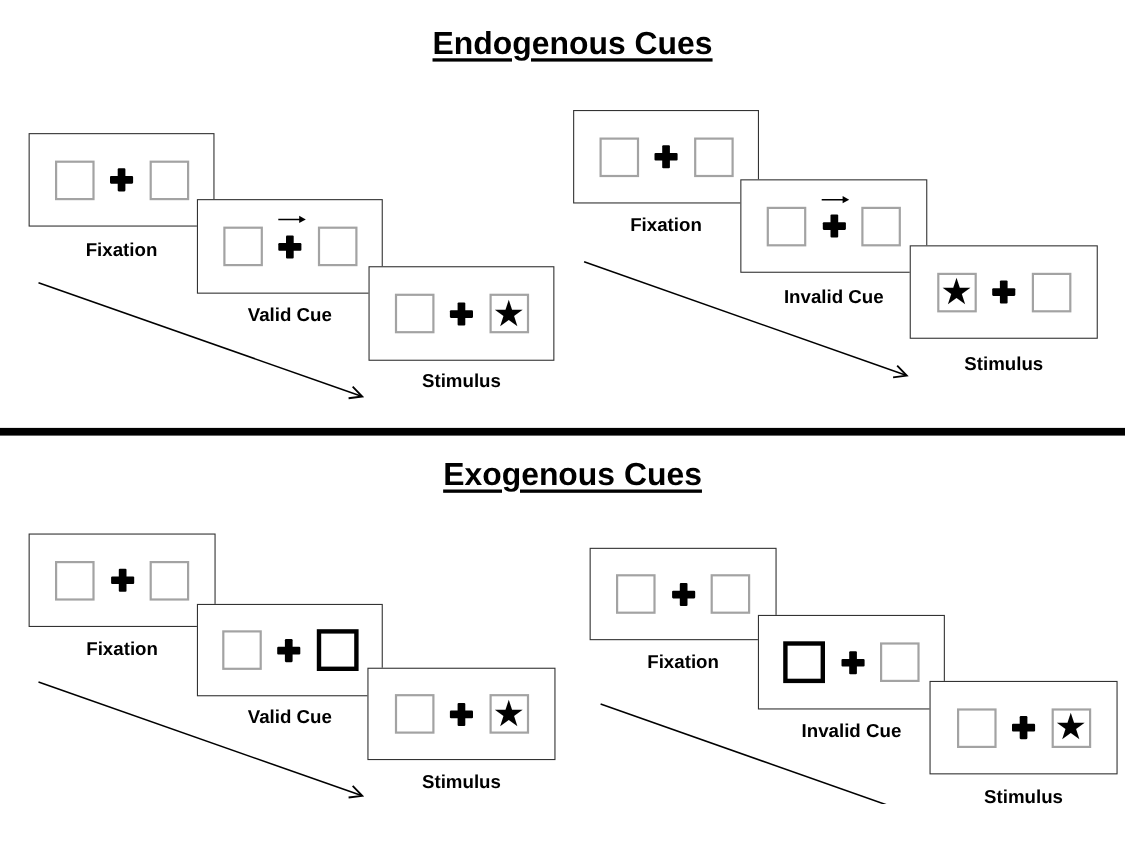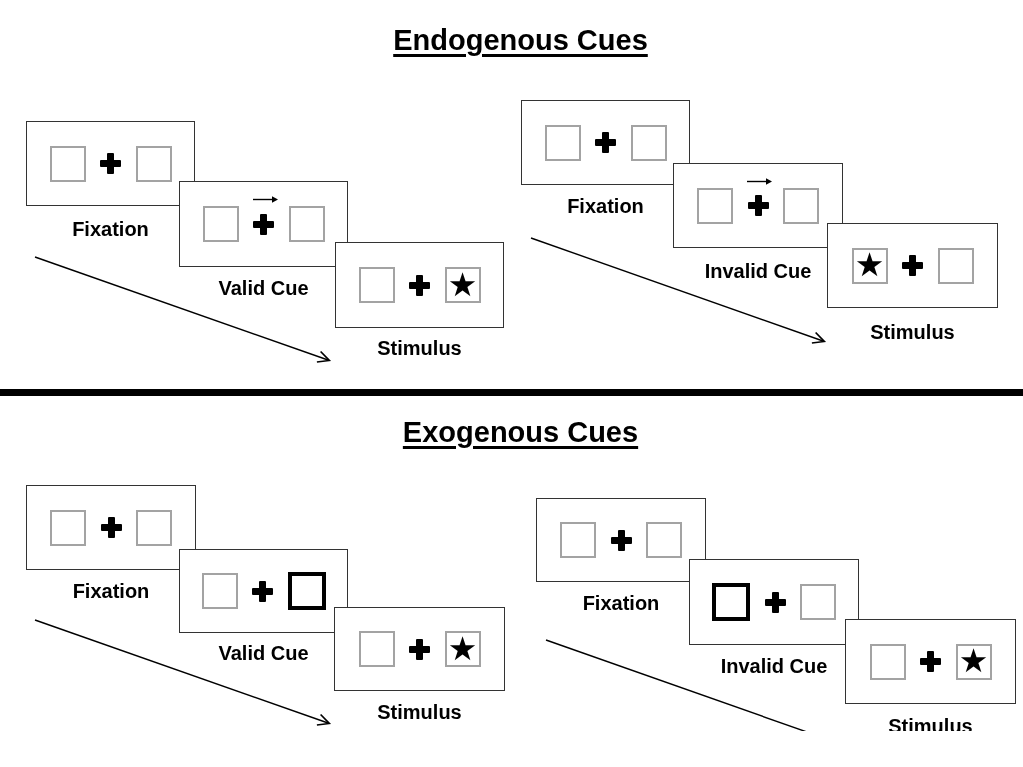--- a/index.html
+++ b/index.html
@@ -25,21 +25,21 @@
   .mid{position:relative;width:24px;height:24px;display:flex;align-items:center;justify-content:center;flex:0 0 auto;}
   .plus{position:relative;width:21px;height:21px;}
   .plus::before{content:"";position:absolute;left:7px;top:0;width:7px;height:21px;background:#000;border-radius:1px;}
   .plus::after{content:"";position:absolute;top:7px;left:0;width:21px;height:7px;background:#000;border-radius:1px;}
   .cue-arrow{position:absolute;left:0px;top:-17px;}
   .star{
     font-family:"DejaVu Sans",sans-serif;font-size:33px;line-height:1;
     color:#000;margin-top:-2px;
   }
   .plabel{
-    position:absolute;font-size:20px;font-weight:bold;text-align:center;white-space:nowrap;
+    position:absolute;font-size:17px;font-weight:bold;text-align:center;white-space:nowrap;
   }
   .divider{position:absolute;left:0;top:389px;width:1023px;height:7px;background:#000000;}
   .arrows-overlay{position:absolute;left:0;top:0;width:1023px;height:767px;pointer-events:none;z-index:6;}
   .z1{z-index:1}.z2{z-index:2}.z3{z-index:3}
   .plabel{z-index:4}
 </style>
 </head>
 <body>
 
 <div class="canvas">

